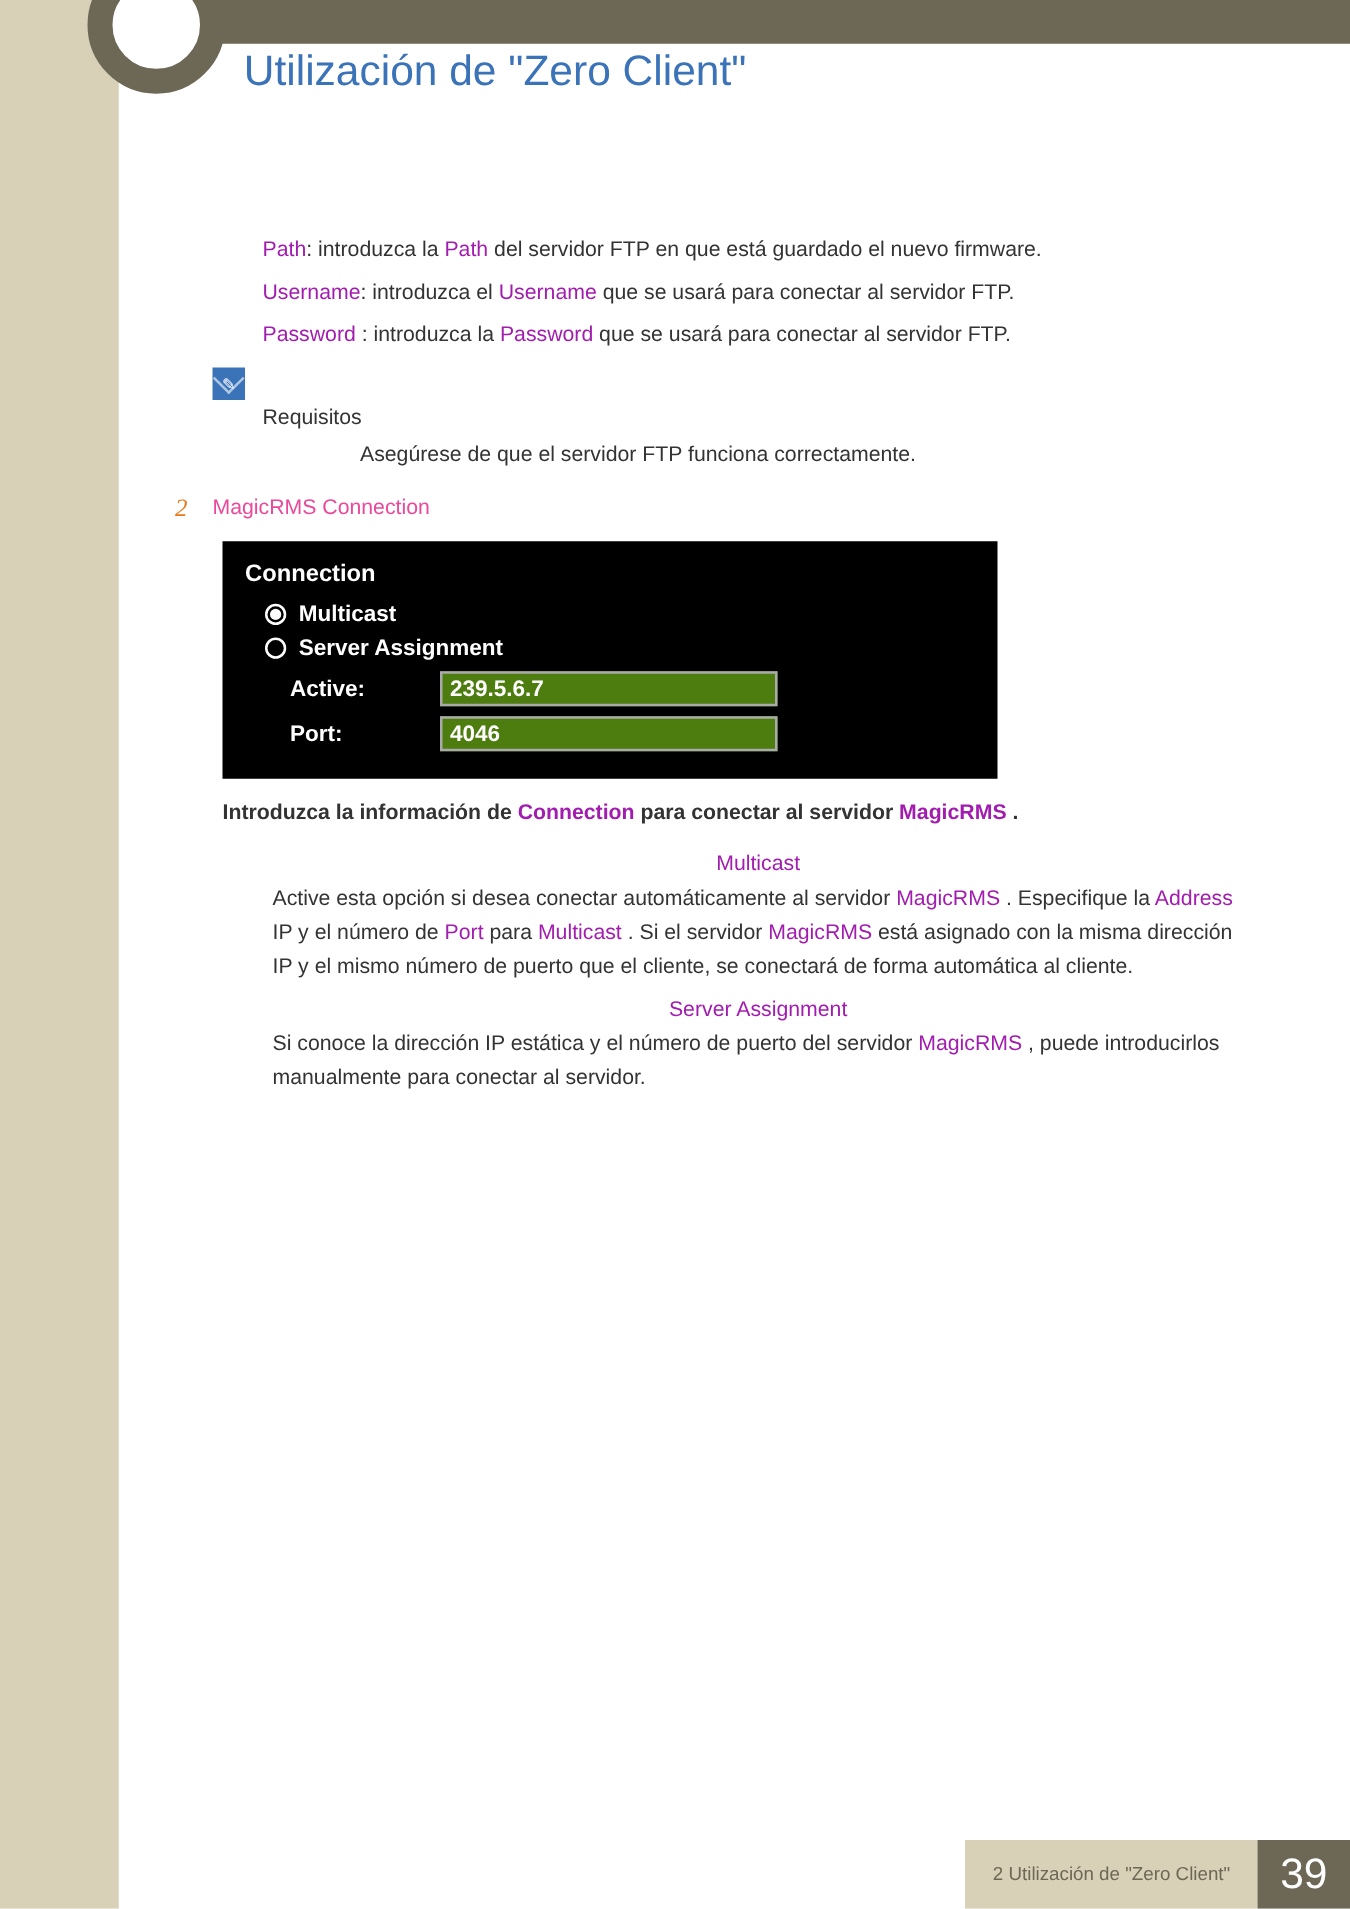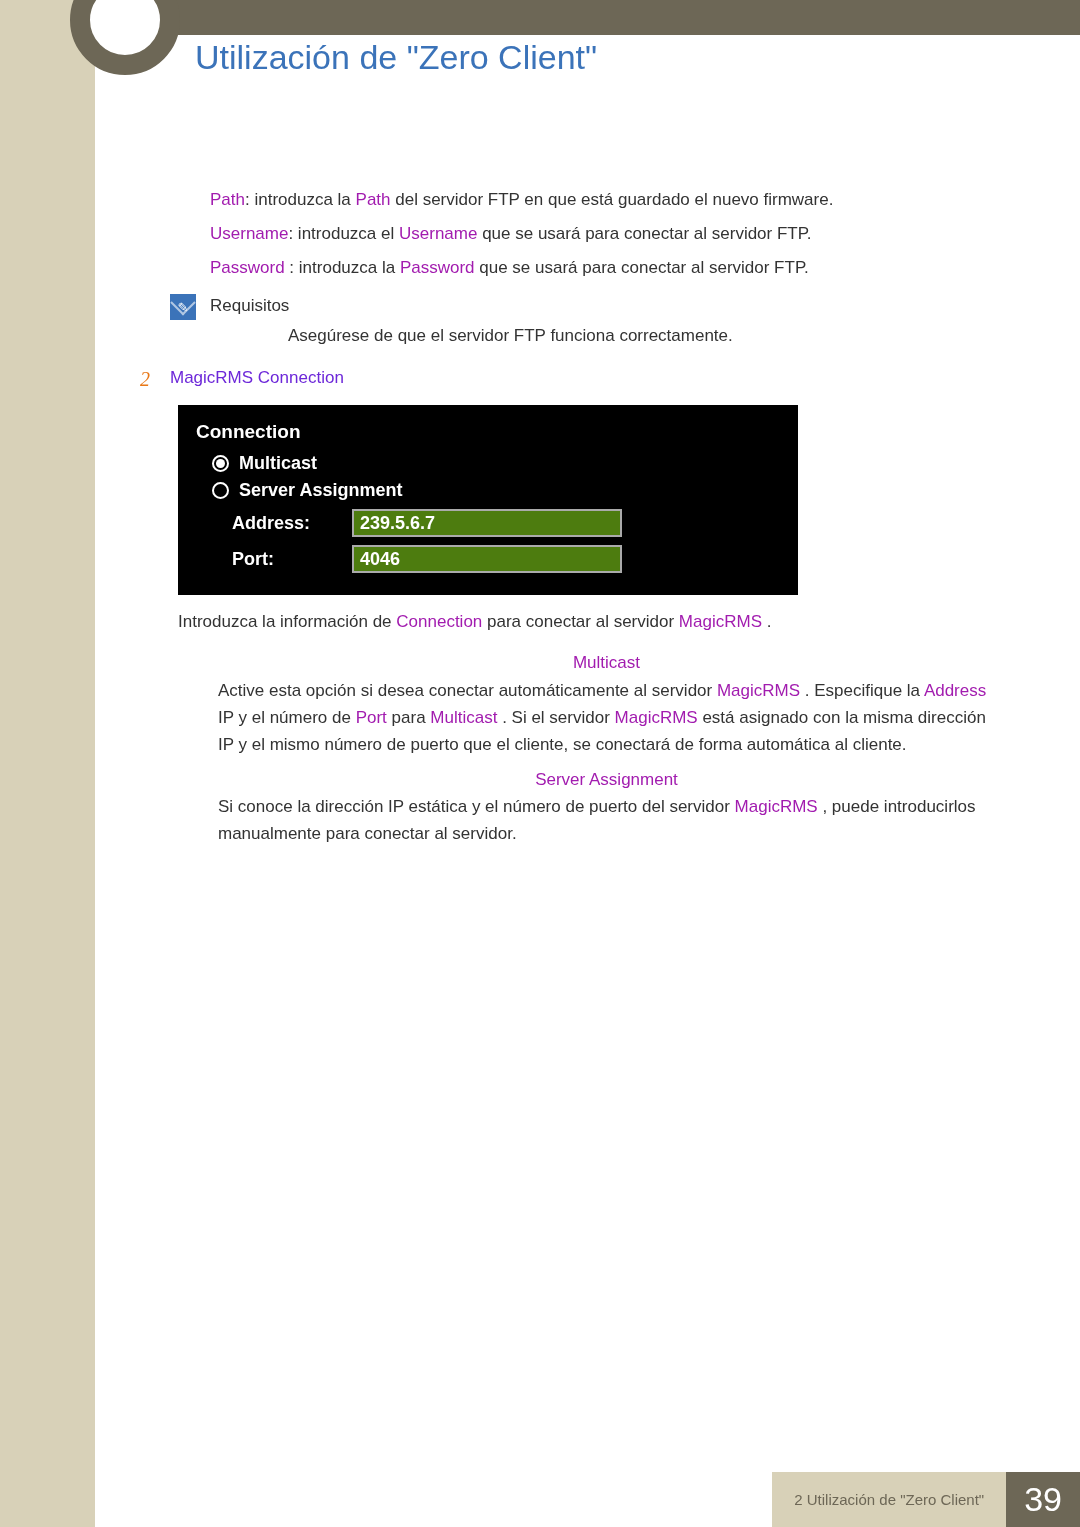--- a/index.html
+++ b/index.html
@@ -76,40 +76,40 @@
   .note-icon::before {
     content: "";
     width: 16px; height: 16px;
     border: 2px solid #fff;
     border-top: none;
     border-left: none;
     transform: rotate(45deg) translate(-3px, -3px);
     opacity: 0.6;
   }
   .note-icon-inner { color:#fff; font-size:13px; position:absolute; }
-  .note-content { flex: 1; }
+  .note-content { flex: 1; margin-top: 28px; }
   .sub-bullet {
     padding-left: 38px;
     margin-top: 10px;
     display: flex;
   }
   .section-row {
     display: flex;
     margin: 22px 0 14px 0;
   }
   .section-num {
     color: #e97817;
     font-style: italic;
     font-family: Georgia, serif;
     font-size: 20px;
     width: 30px;
     margin-left: -30px;
   }
   .section-title {
-    color: #6d28d9;
+    color: #ec4899;
   }
   .black-panel {
     background: #000;
     color: #fff;
     padding: 16px 18px 22px 18px;
     margin: 14px 0 14px 8px;
     width: 620px;
   }
   .panel-head {
     font-weight: bold;
@@ -153,21 +153,21 @@
     height: 28px;
     border: 2px solid #aaa;
     background: #4d7c0f;
     color: #fff;
     font-weight: bold;
     font-size: 18px;
     padding: 2px 6px;
     display: flex;
     align-items: center;
   }
-  .para { margin: 0 0 14px 8px; line-height: 1.55; }
+  .para { margin: 0 0 14px 8px; line-height: 1.55; font-weight: bold; }
   .sub-section {
     display: flex;
     margin: 8px 0 4px 8px;
   }
   .sub-section-body { flex:1; line-height:1.6; }
   .footer {
     position: absolute;
     bottom: 0; right: 0;
     display: flex;
     align-items: stretch;
@@ -243,21 +243,21 @@
       <span class="radio-outer">
           <span class="radio-inner"></span>
         </span>
       <span>Multicast</span>
     </div>
     <div class="radio-row">
       <span class="radio-outer"></span>
       <span>Server Assignment</span>
     </div>
     <div class="field-row">
-      <span class="field-label">Address:</span>
+      <span class="field-label">Active:</span>
       <span class="field-val">239.5.6.7</span>
     </div>
     <div class="field-row">
       <span class="field-label">Port:</span>
       <span class="field-val">4046</span>
     </div>
   </div>
 
   <div class="para">
     <span>Introduzca la información de </span><span class="orange">Connection</span><span>  para conectar al servidor </span><span class="orange">MagicRMS</span><span> .</span>

